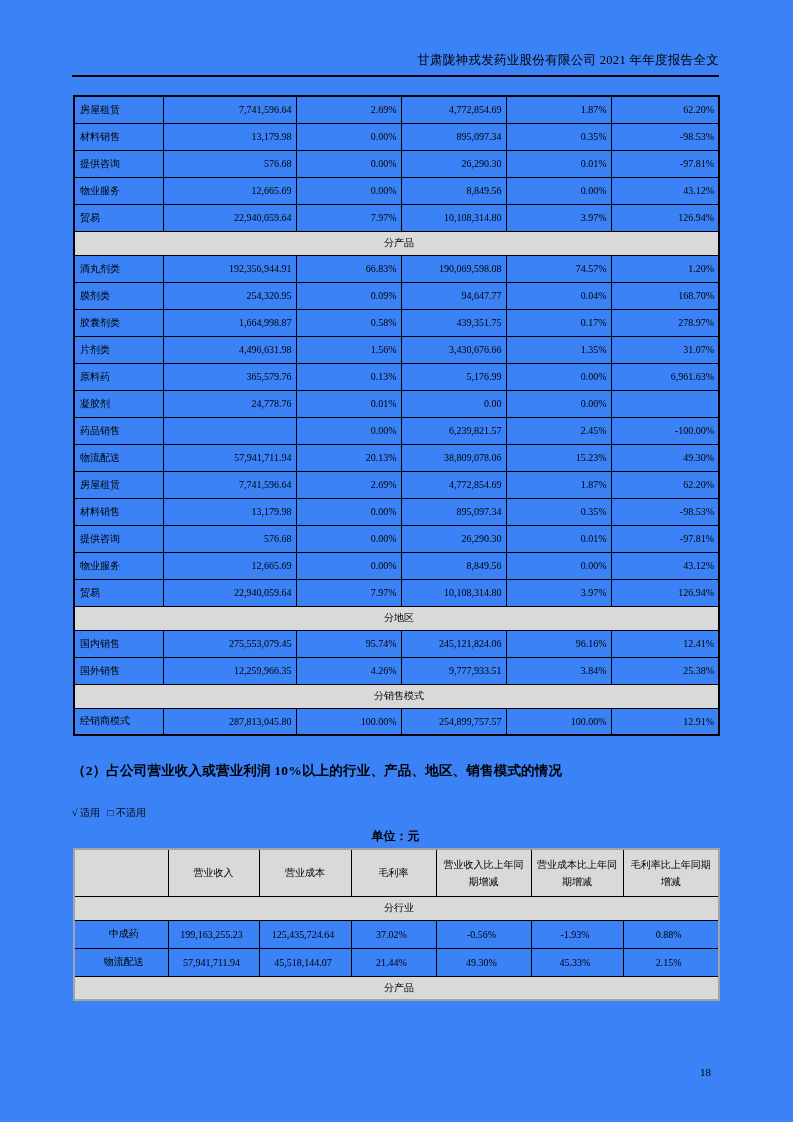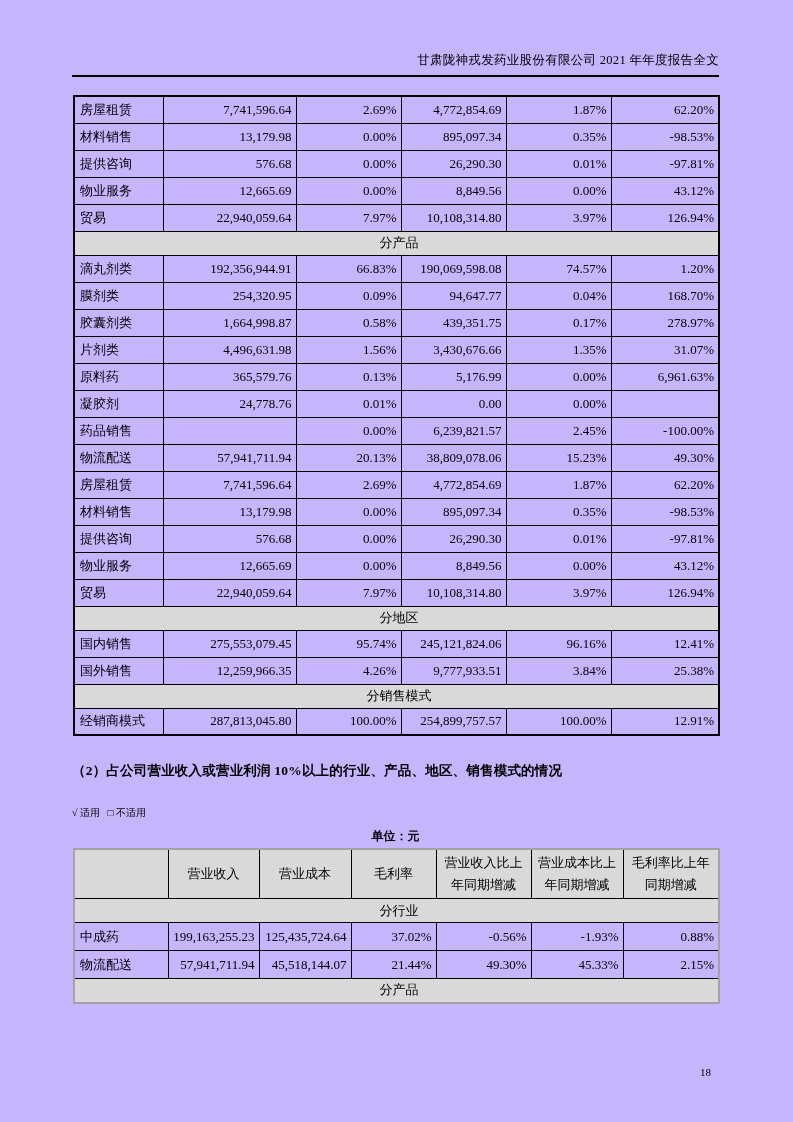--- a/index.html
+++ b/index.html
@@ -2,21 +2,21 @@
 <html><head>
 <meta charset="utf-8">
 <style>
   * { margin: 0; padding: 0; box-sizing: border-box; }
   html, body { background: #ffffff; }
   body { font-family: "Liberation Serif", "DejaVu Serif", serif; color: #000; }
   .page {
     position: relative;
     width: 793px;
     height: 1122px;
-    background: #c4b5fd;
+    background: #3b82f6;
     overflow: hidden;
     padding-left: 35px;
   }
   .doc-header {
     position: absolute;
     top: 52px;
     left: 72px;
     width: 647px;
     text-align: right;
     font-size: 12.5px;
@@ -27,35 +27,35 @@
     top: 75px;
     left: 72px;
     width: 647px;
     height: 2px;
     background: #000;
   }
   table {
     border-collapse: collapse;
     table-layout: fixed;
     width: 645px;
-    font-size: 13px;
+    font-size: 10px;
   }
   .tbl1 { position: absolute; top: 95px; left: 73px; }
   .tbl2 { position: absolute; top: 848px; left: 73px; }
   td, th {
     border: 1px solid #000;
     overflow: hidden;
     white-space: nowrap;
   }
   .tbl1 { border: 2px solid #000; }
   .tbl2 { border: 2px solid #a3a3a3; }
   td.label { text-align: left; padding-left: 5px; }
   td.num { text-align: right; padding-right: 4px; }
   tr.data-row td { height: 27px; }
-  .tbl2 tr.data-row td { height: 28px; }
+  .tbl2 tr.data-row td { height: 28px; text-align: center; }
   tr.section-row td {
     height: 24px;
     background: #d9d9d9;
     text-align: center;
     padding-left: 5px;
   }
   .tbl2 thead th {
     height: 47px;
     background: #d9d9d9;
     font-weight: normal;

